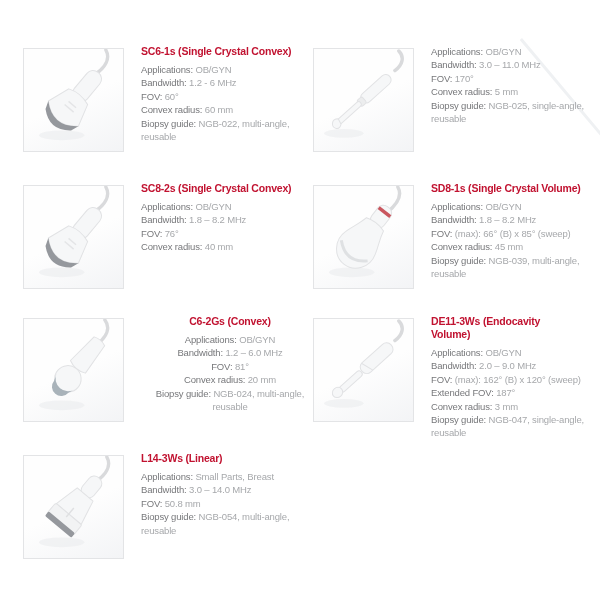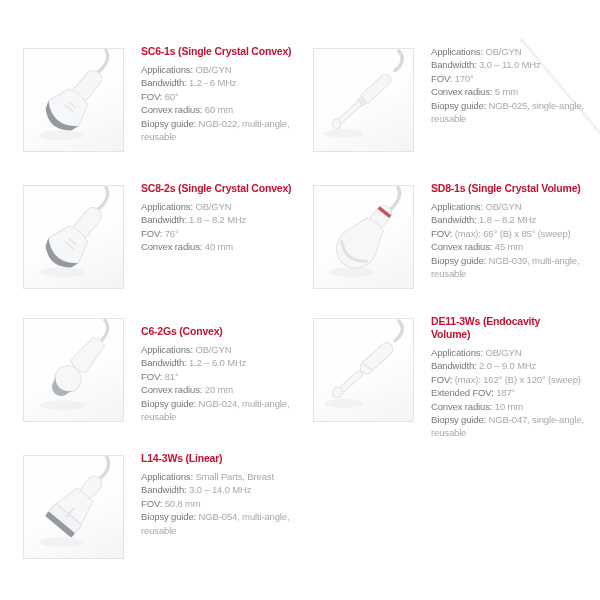--- a/index.html
+++ b/index.html
@@ -146,21 +146,21 @@
           <svg viewBox="0 0 100 104" xmlns="http://www.w3.org/2000/svg">
             <ellipse cx="38" cy="88" rx="23" ry="5" fill="#eaebec" opacity="0.55"></ellipse>
             <path d="M82 1 C88 9 84 18 74 26" fill="none" stroke="#d9dadc" stroke-width="3.5" stroke-linecap="round"></path>
             <g transform="rotate(40 48 55)">
               <path d="M42 12 Q49 9 56 12 L59 46 Q49 51 39 46 Z" fill="#f6f7f8" stroke="#e1e2e4" stroke-width="1"></path>
               <circle cx="49" cy="62" r="13.5" fill="#f6f7f8" stroke="#e1e2e4" stroke-width="1"></circle>
               <path d="M36.5 65 A13 13 0 0 0 61.5 65 L58.5 72.5 A9.5 9.5 0 0 1 39.5 72.5 Z" fill="#a9b3ba"></path>
             </g>
           </svg>
         </figure>
-    <div class="info" style="left: 141px; top: 325px; width: 178px;">
+    <div class="info" style="left: 141px; top: 315px; width: 178px; text-align: center;">
       <h3 class="title nw">C6-2Gs (Convex)</h3>
       <div class="specs">
             <div class="spec"><b>Applications:</b> <span>OB/GYN</span></div>
             <div class="spec"><b>Bandwidth:</b> <span>1.2 – 6.0 MHz</span></div>
             <div class="spec"><b>FOV:</b> <span>81°</span></div>
             <div class="spec"><b>Convex radius:</b> <span>20 mm</span></div>
             <div class="spec"><b>Biopsy guide:</b> <span>NGB-024, multi-angle, reusable</span></div>
           </div>
     </div>
   </section>
@@ -178,21 +178,21 @@
             </g>
           </svg>
         </figure>
     <div class="info" style="left: 431px; top: 315px; width: 170px;">
       <h3 class="title" style="width: 125px;">DE11-3Ws (Endocavity Volume)</h3>
       <div class="specs">
             <div class="spec"><b>Applications:</b> <span>OB/GYN</span></div>
             <div class="spec"><b>Bandwidth:</b> <span>2.0 – 9.0 MHz</span></div>
             <div class="spec"><b>FOV:</b> <span>(max): 162° (B) x 120° (sweep)</span></div>
             <div class="spec"><b>Extended FOV:</b> <span>187°</span></div>
-            <div class="spec"><b>Convex radius:</b> <span>10 mm</span></div>
+            <div class="spec"><b>Convex radius:</b> <span>3 mm</span></div>
             <div class="spec"><b>Biopsy guide:</b> <span>NGB-047, single-angle, reusable</span></div>
           </div>
     </div>
   </section>
 
   <section class="card">
     <figure class="probe-box" style="left: 23px; top: 455px;">
           <svg viewBox="0 0 100 104" xmlns="http://www.w3.org/2000/svg">
             <ellipse cx="38" cy="88" rx="23" ry="5" fill="#eaebec" opacity="0.55"></ellipse>
             <path d="M84 1 C89 10 83 19 73 26" fill="none" stroke="#d9dadc" stroke-width="3.5" stroke-linecap="round"></path>

